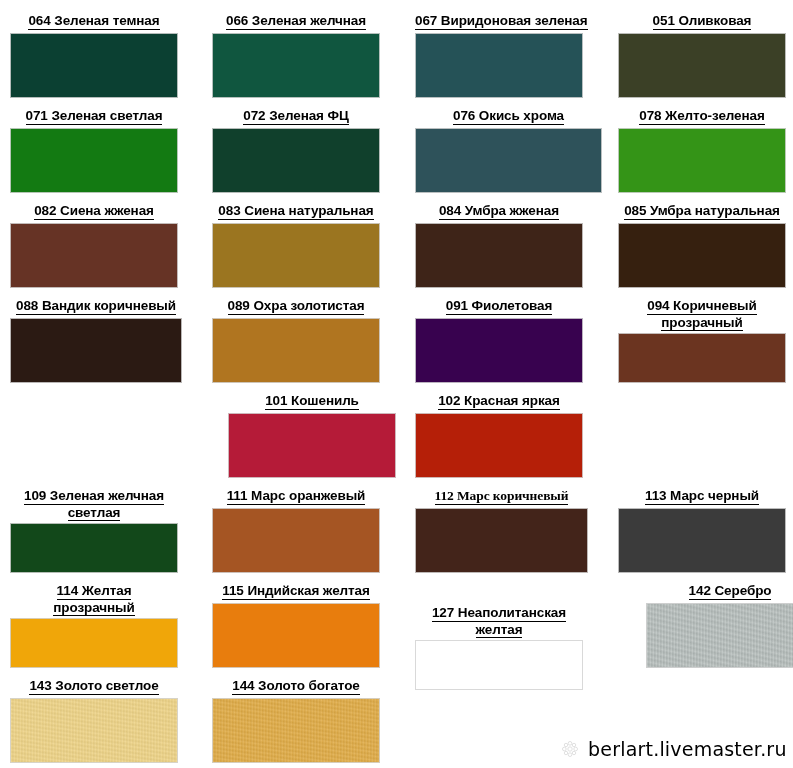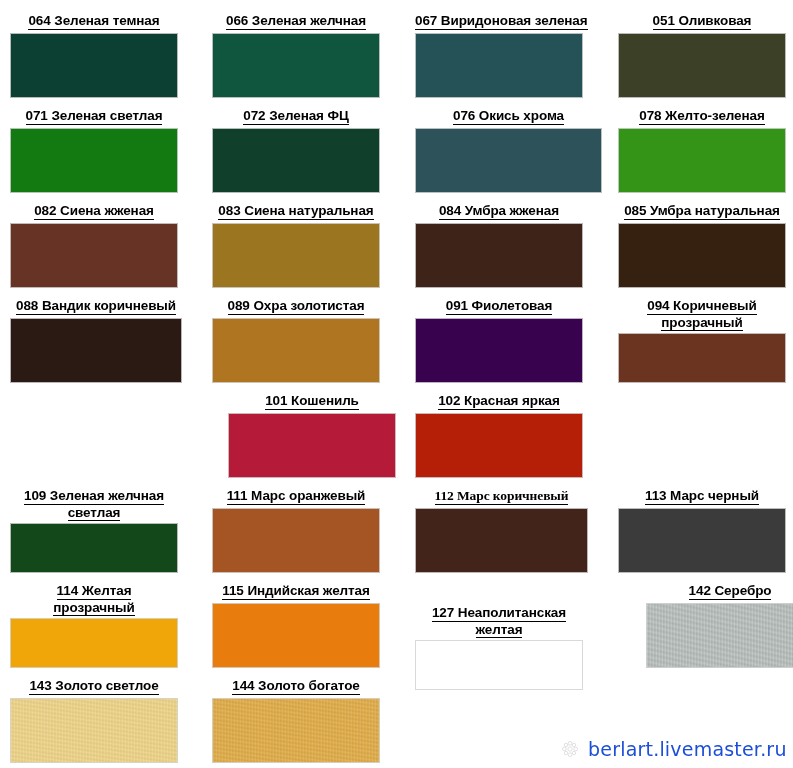--- a/index.html
+++ b/index.html
@@ -91,21 +91,21 @@
   }
 
   
   .wm-bottom {
     position: absolute;
     left: 560px;
     top: 738px;
     display: flex;
     align-items: center;
     gap: 8px;
-    color: #1d4ed8;
+    color: #000000;
     font-size: 19px;
     font-family: "DejaVu Sans", sans-serif;
     letter-spacing: 0.2px;
     white-space: nowrap;
     pointer-events: none;
   }
   .wm-flower {
     width: 20px;
     height: 20px;
     flex: 0 0 20px;

